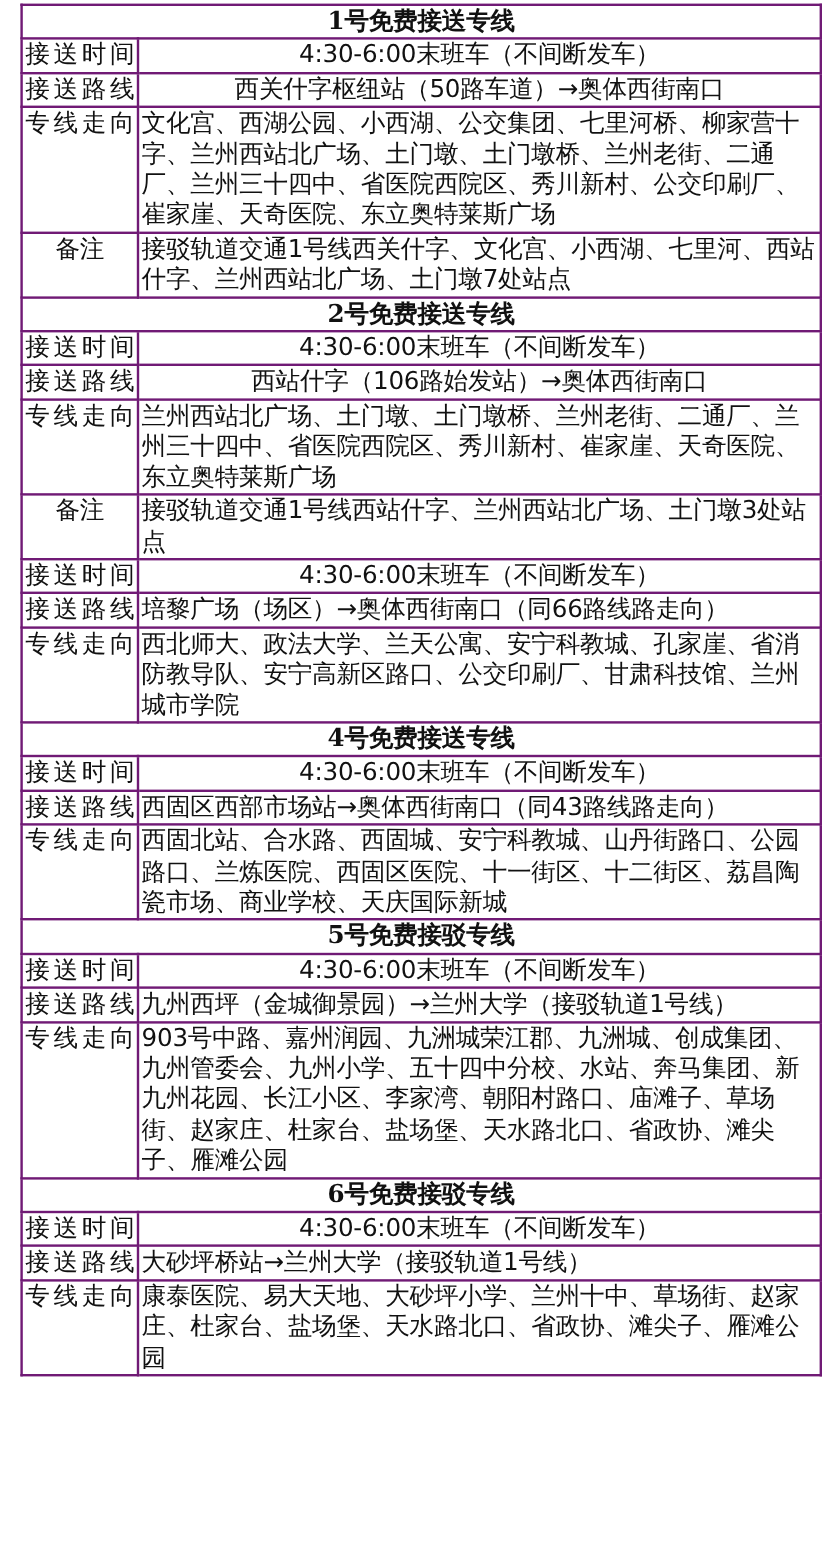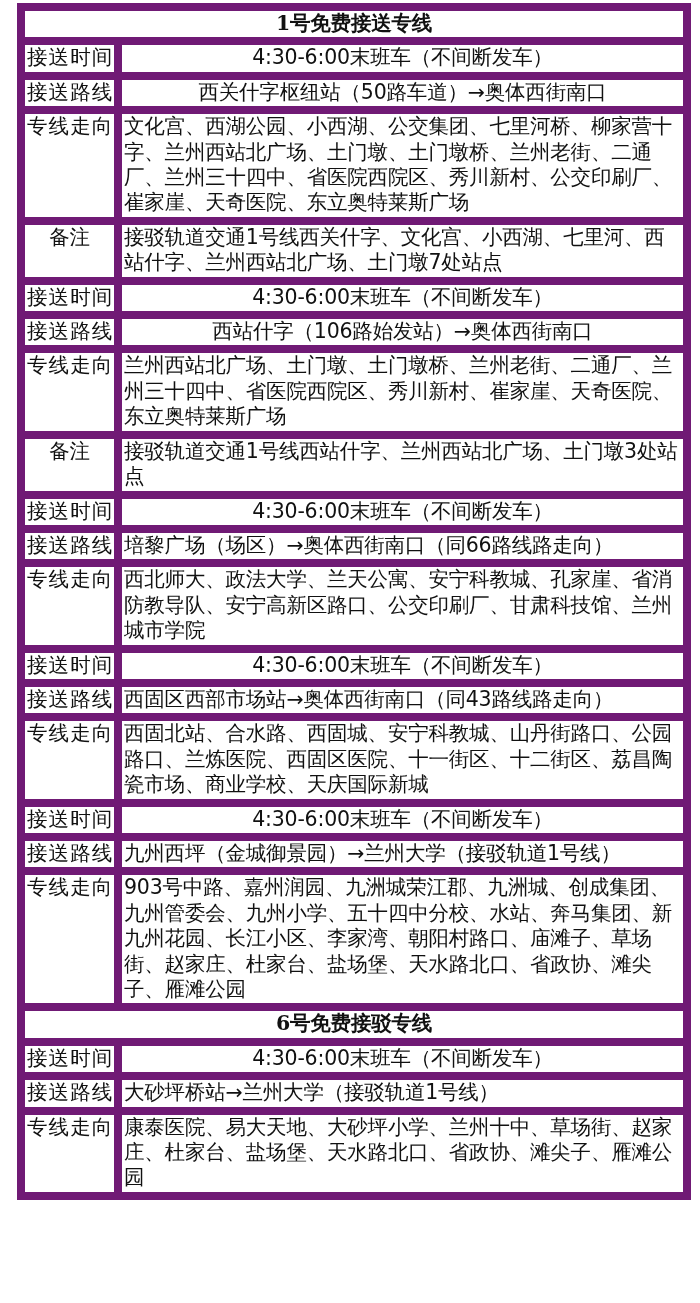--- a/index.html
+++ b/index.html
@@ -31,21 +31,21 @@
     width: 666px;
     border-collapse: collapse;
     table-layout: fixed;
     background: #ffffff;
   }
 
   table.routes col.c-label { width: 97px; }
   table.routes col.c-content { width: 569px; }
 
   table.routes td {
-    border: 8px solid #701a75;
+    border: 2px solid #701a75;
     vertical-align: top;
     padding: 0px 2px 1px 2px;
     font-size: 20.5px;
     line-height: 25.4px;
     letter-spacing: -0.2px;
     color: #111111;
   }
 
   
   td.section-head {
@@ -113,20 +113,23 @@
       <tr>
         <td class="label">专线走向</td>
         <td class="content">文化宫、西湖公园、小西湖、公交集团、七里河桥、柳家营十字、兰州西站北广场、土门墩、土门墩桥、兰州老街、二通厂、兰州三十四中、省医院西院区、秀川新村、公交印刷厂、崔家崖、天奇医院、东立奥特莱斯广场</td>
       </tr>
       <tr>
         <td class="label centered">备注</td>
         <td class="content">接驳轨道交通1号线西关什字、文化宫、小西湖、七里河、西站什字、兰州西站北广场、土门墩7处站点</td>
       </tr>
 
       <tr>
+        <td class="section-head" colspan="2">2号免费接送专线</td>
+      </tr>
+      <tr>
         <td class="label">接送时间</td>
         <td class="content centered">4:30-6:00末班车（不间断发车）</td>
       </tr>
       <tr>
         <td class="label">接送路线</td>
         <td class="content centered">西站什字（106路始发站）→奥体西街南口</td>
       </tr>
       <tr>
         <td class="label">专线走向</td>
         <td class="content">兰州西站北广场、土门墩、土门墩桥、兰州老街、二通厂、兰州三十四中、省医院西院区、秀川新村、崔家崖、天奇医院、东立奥特莱斯广场</td>
@@ -143,32 +146,38 @@
       <tr>
         <td class="label">接送路线</td>
         <td class="content">培黎广场（场区）→奥体西街南口（同66路线路走向）</td>
       </tr>
       <tr>
         <td class="label">专线走向</td>
         <td class="content">西北师大、政法大学、兰天公寓、安宁科教城、孔家崖、省消防教导队、安宁高新区路口、公交印刷厂、甘肃科技馆、兰州城市学院</td>
       </tr>
 
       <tr>
+        <td class="section-head" colspan="2">4号免费接送专线</td>
+      </tr>
+      <tr>
         <td class="label">接送时间</td>
         <td class="content centered">4:30-6:00末班车（不间断发车）</td>
       </tr>
       <tr>
         <td class="label">接送路线</td>
         <td class="content">西固区西部市场站→奥体西街南口（同43路线路走向）</td>
       </tr>
       <tr>
         <td class="label">专线走向</td>
         <td class="content">西固北站、合水路、西固城、安宁科教城、山丹街路口、公园路口、兰炼医院、西固区医院、十一街区、十二街区、荔昌陶瓷市场、商业学校、天庆国际新城</td>
       </tr>
 
+      <tr>
+        <td class="section-head" colspan="2">5号免费接驳专线</td>
+      </tr>
       <tr>
         <td class="label">接送时间</td>
         <td class="content centered">4:30-6:00末班车（不间断发车）</td>
       </tr>
       <tr>
         <td class="label">接送路线</td>
         <td class="content">九州西坪（金城御景园）→兰州大学（接驳轨道1号线）</td>
       </tr>
       <tr>
         <td class="label">专线走向</td>

